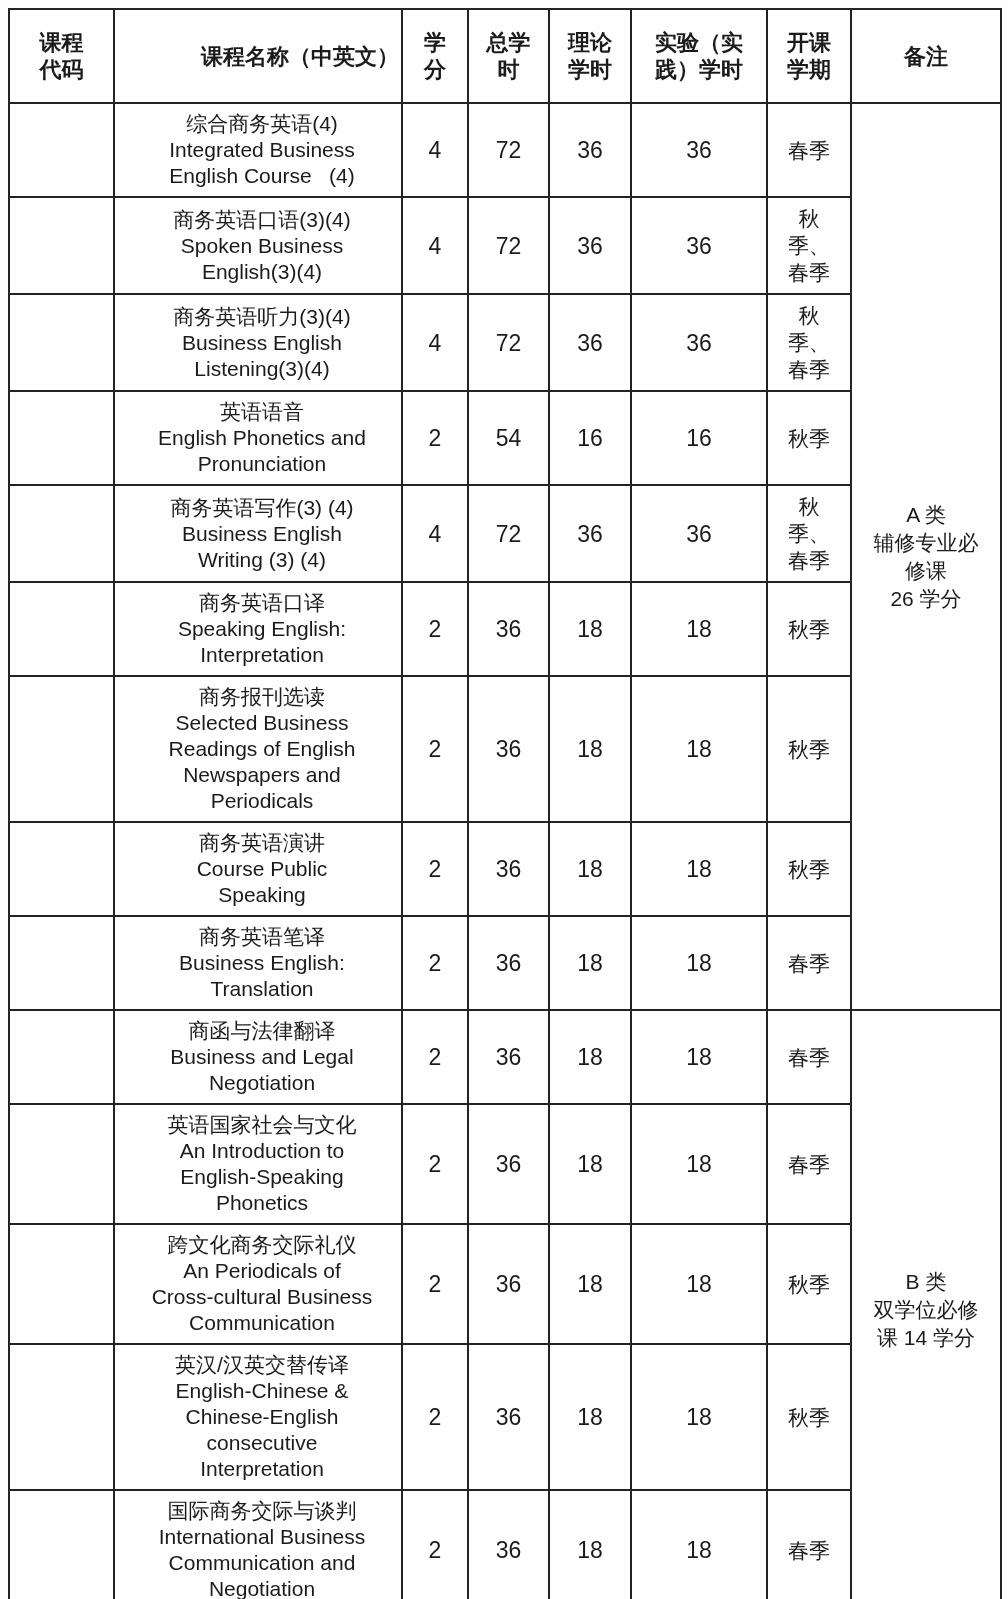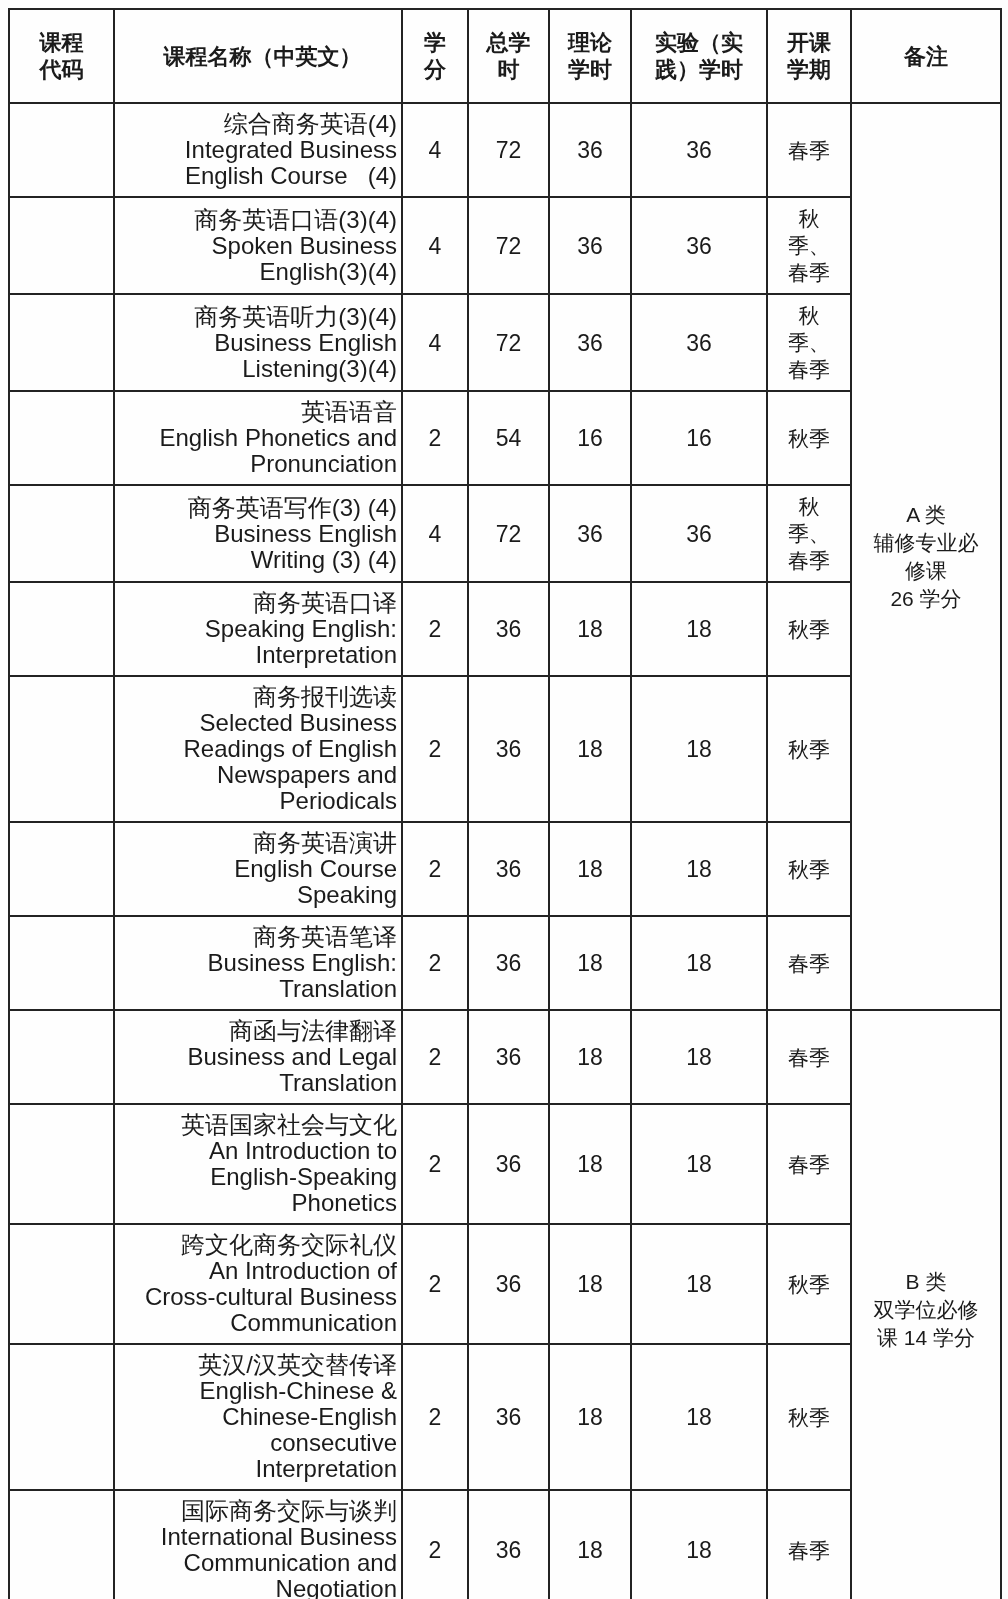--- a/index.html
+++ b/index.html
@@ -34,32 +34,32 @@
     overflow: hidden;
   }
   .course-table th {
     font-weight: bold;
     font-size: 22px;
     line-height: 27px;
     padding: 19px 2px;
     text-align: center;
   }
   .course-table th.h-name {
-    text-align: center;
+    text-align: right;
     padding-left: 11px;
     border-radius: 21px;
   }
   td.cell-code {
     font-size: 21px;
     text-align: center;
   }
   td.cell-name {
-    font-size: 24px;
+    font-size: 21px;
     line-height: 26px;
-    text-align: right;
+    text-align: center;
     padding: 7px 4px 7px 12px;
   }
   td.cell-num {
     font-size: 23px;
     line-height: 26px;
     text-align: center;
     padding: 7px 2px;
   }
   td.cell-sem {
     font-size: 21px;
@@ -191,21 +191,21 @@
 Periodicals</td>
           <td class="cell-num">2</td>
           <td class="cell-num">36</td>
           <td class="cell-num">18</td>
           <td class="cell-num">18</td>
           <td class="cell-sem">秋季</td>
         </tr>
         <tr>
           <td class="cell-code"></td>
           <td class="cell-name">商务英语演讲
-English Course
+Course Public
 Speaking</td>
           <td class="cell-num">2</td>
           <td class="cell-num">36</td>
           <td class="cell-num">18</td>
           <td class="cell-num">18</td>
           <td class="cell-sem">秋季</td>
         </tr>
         <tr>
           <td class="cell-code"></td>
           <td class="cell-name">商务英语笔译
@@ -214,21 +214,21 @@
           <td class="cell-num">2</td>
           <td class="cell-num">36</td>
           <td class="cell-num">18</td>
           <td class="cell-num">18</td>
           <td class="cell-sem">春季</td>
         </tr>
         <tr>
           <td class="cell-code"></td>
           <td class="cell-name">商函与法律翻译
 Business and Legal
-Translation</td>
+Negotiation</td>
           <td class="cell-num">2</td>
           <td class="cell-num">36</td>
           <td class="cell-num">18</td>
           <td class="cell-num">18</td>
           <td class="cell-sem">春季</td>
           <td class="cell-remark" rowspan="5">B 类
 双学位必修
 课 14 学分</td>
         </tr>
         <tr>
@@ -239,21 +239,21 @@
 Phonetics</td>
           <td class="cell-num">2</td>
           <td class="cell-num">36</td>
           <td class="cell-num">18</td>
           <td class="cell-num">18</td>
           <td class="cell-sem">春季</td>
         </tr>
         <tr>
           <td class="cell-code"></td>
           <td class="cell-name">跨文化商务交际礼仪
-An Introduction of
+An Periodicals of
 Cross-cultural Business
 Communication</td>
           <td class="cell-num">2</td>
           <td class="cell-num">36</td>
           <td class="cell-num">18</td>
           <td class="cell-num">18</td>
           <td class="cell-sem">秋季</td>
         </tr>
         <tr>
           <td class="cell-code"></td>

